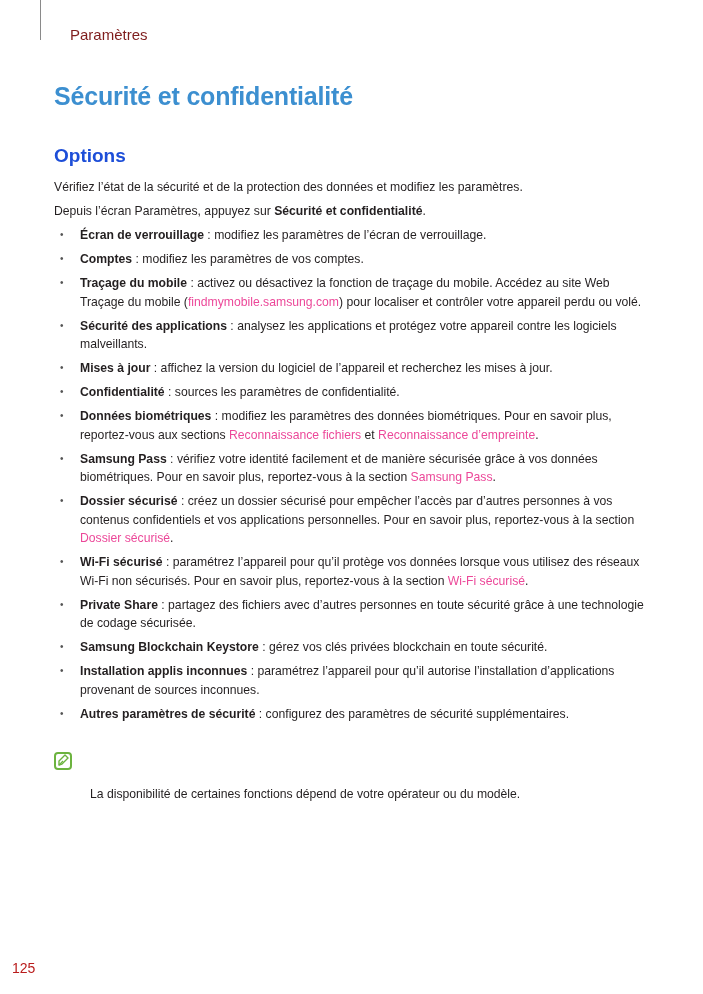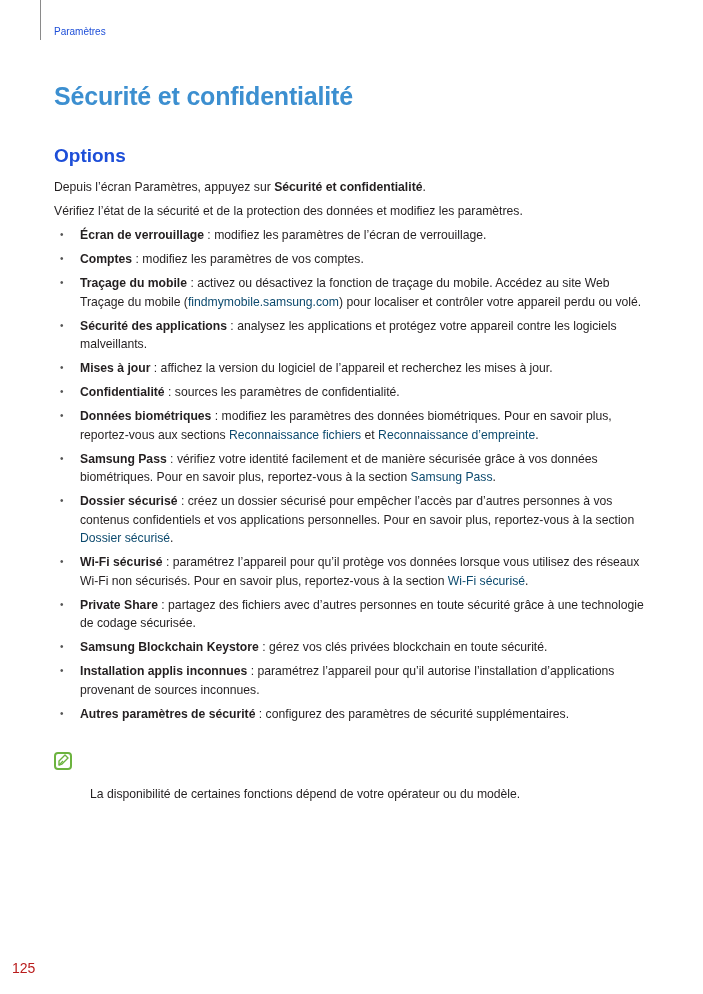--- a/index.html
+++ b/index.html
@@ -1,45 +1,45 @@
 <!DOCTYPE html>
 <html><head>
 <meta charset="utf-8">
 <style>
   html, body { margin: 0; padding: 0; background: #ffffff; }
   body { width: 703px; height: 994px; position: relative; overflow: hidden;
          font-family: "Liberation Sans", sans-serif; color: #231f20; }
   .top-rule { position: absolute; left: 40px; top: 0; width: 1px; height: 40px; background: #8a8a8a; }
-  .running-header { position: absolute; left: 54px; top: 26px; font-size: 10px; color: #1d4ed8; }
+  .running-header { position: absolute; left: 70px; top: 26px; font-size: 15px; color: #7f1d1d; }
   .page-title { position: absolute; left: 54px; top: 82px; margin: 0; font-size: 25px; font-weight: bold; color: #3c8fd0; letter-spacing: -0.2px; }
   .section-title { position: absolute; left: 54px; top: 145px; margin: 0; font-size: 19px; font-weight: bold; color: #1d4ed8; }
   .content { position: absolute; left: 54px; top: 178px; width: 600px; font-size: 12.2px; line-height: 18.5px; }
   .content p { margin: 0 0 5.5px 0; }
   .bullets { list-style: none; margin: 0; padding: 0; }
   .bullets li { position: relative; padding-left: 26px; margin-bottom: 5.5px; }
   .bullets li .dot { position: absolute; left: 6px; top: 0; color: #555; font-size: 10px; }
-  .link { color: #0c4a6e; }
+  .link { color: #ec4899; }
   b { font-weight: bold; }
   .note { position: absolute; left: 54px; top: 752px; width: 620px; font-size: 12.2px; line-height: 18px; }
   .note-icon { position: absolute; left: 0; top: 0; width: 18px; height: 18px; }
   .note-text { position: absolute; left: 36px; top: 1px; white-space: nowrap; margin-top: 32px; }
   .page-number { position: absolute; left: 12px; width: 703px; top: 960px; text-align: left; font-size: 14px; color: #b91c1c; }
 </style>
 </head>
 <body>
 
 <div class="top-rule"></div>
 <div class="running-header">Paramètres</div>
 
 <h1 class="page-title">Sécurité et confidentialité</h1>
 <h2 class="section-title">Options</h2>
 
 <div class="content">
+  <p>Vérifiez l’état de la sécurité et de la protection des données et modifiez les paramètres.</p>
   <p><span>Depuis l’écran Paramètres, appuyez sur </span><b>Sécurité et confidentialité</b><span>.</span></p>
-  <p>Vérifiez l’état de la sécurité et de la protection des données et modifiez les paramètres.</p>
   <ul class="bullets">
     <li><span class="dot">•</span><b>Écran de verrouillage</b><span> : modifiez les paramètres de l’écran de verrouillage.</span></li>
     <li><span class="dot">•</span><b>Comptes</b><span> : modifiez les paramètres de vos comptes.</span></li>
     <li><span class="dot">•</span><b>Traçage du mobile</b><span> : activez ou désactivez la fonction de traçage du mobile. Accédez au site Web Traçage du mobile (</span><span class="link">findmymobile.samsung.com</span><span>) pour localiser et contrôler votre appareil perdu ou volé.</span></li>
     <li><span class="dot">•</span><b>Sécurité des applications</b><span> : analysez les applications et protégez votre appareil contre les logiciels malveillants.</span></li>
     <li><span class="dot">•</span><b>Mises à jour</b><span> : affichez la version du logiciel de l’appareil et recherchez les mises à jour.</span></li>
     <li><span class="dot">•</span><b>Confidentialité</b><span> : sources les paramètres de confidentialité.</span></li>
     <li><span class="dot">•</span><b>Données biométriques</b><span> : modifiez les paramètres des données biométriques. Pour en savoir plus, reportez-vous aux sections </span><span class="link">Reconnaissance fichiers</span><span> et </span><span class="link">Reconnaissance d’empreinte</span><span>.</span></li>
     <li><span class="dot">•</span><b>Samsung Pass</b><span> : vérifiez votre identité facilement et de manière sécurisée grâce à vos données biométriques. Pour en savoir plus, reportez-vous à la section </span><span class="link">Samsung Pass</span><span>.</span></li>
     <li><span class="dot">•</span><b>Dossier sécurisé</b><span> : créez un dossier sécurisé pour empêcher l’accès par d’autres personnes à vos contenus confidentiels et vos applications personnelles. Pour en savoir plus, reportez-vous à la section </span><span class="link">Dossier sécurisé</span><span>.</span></li>

